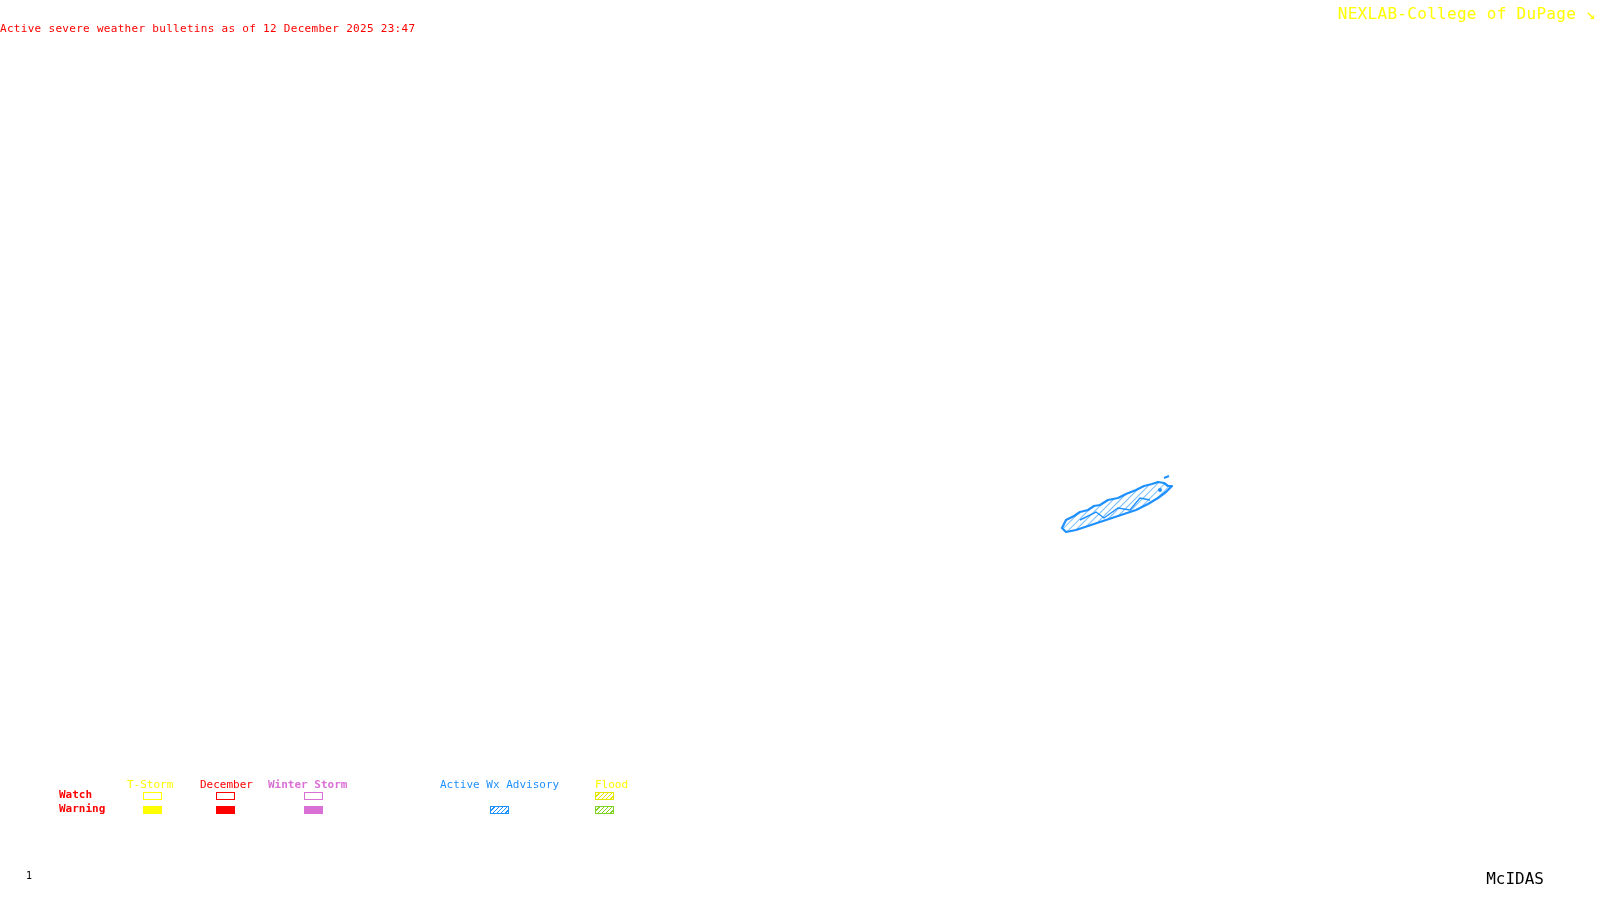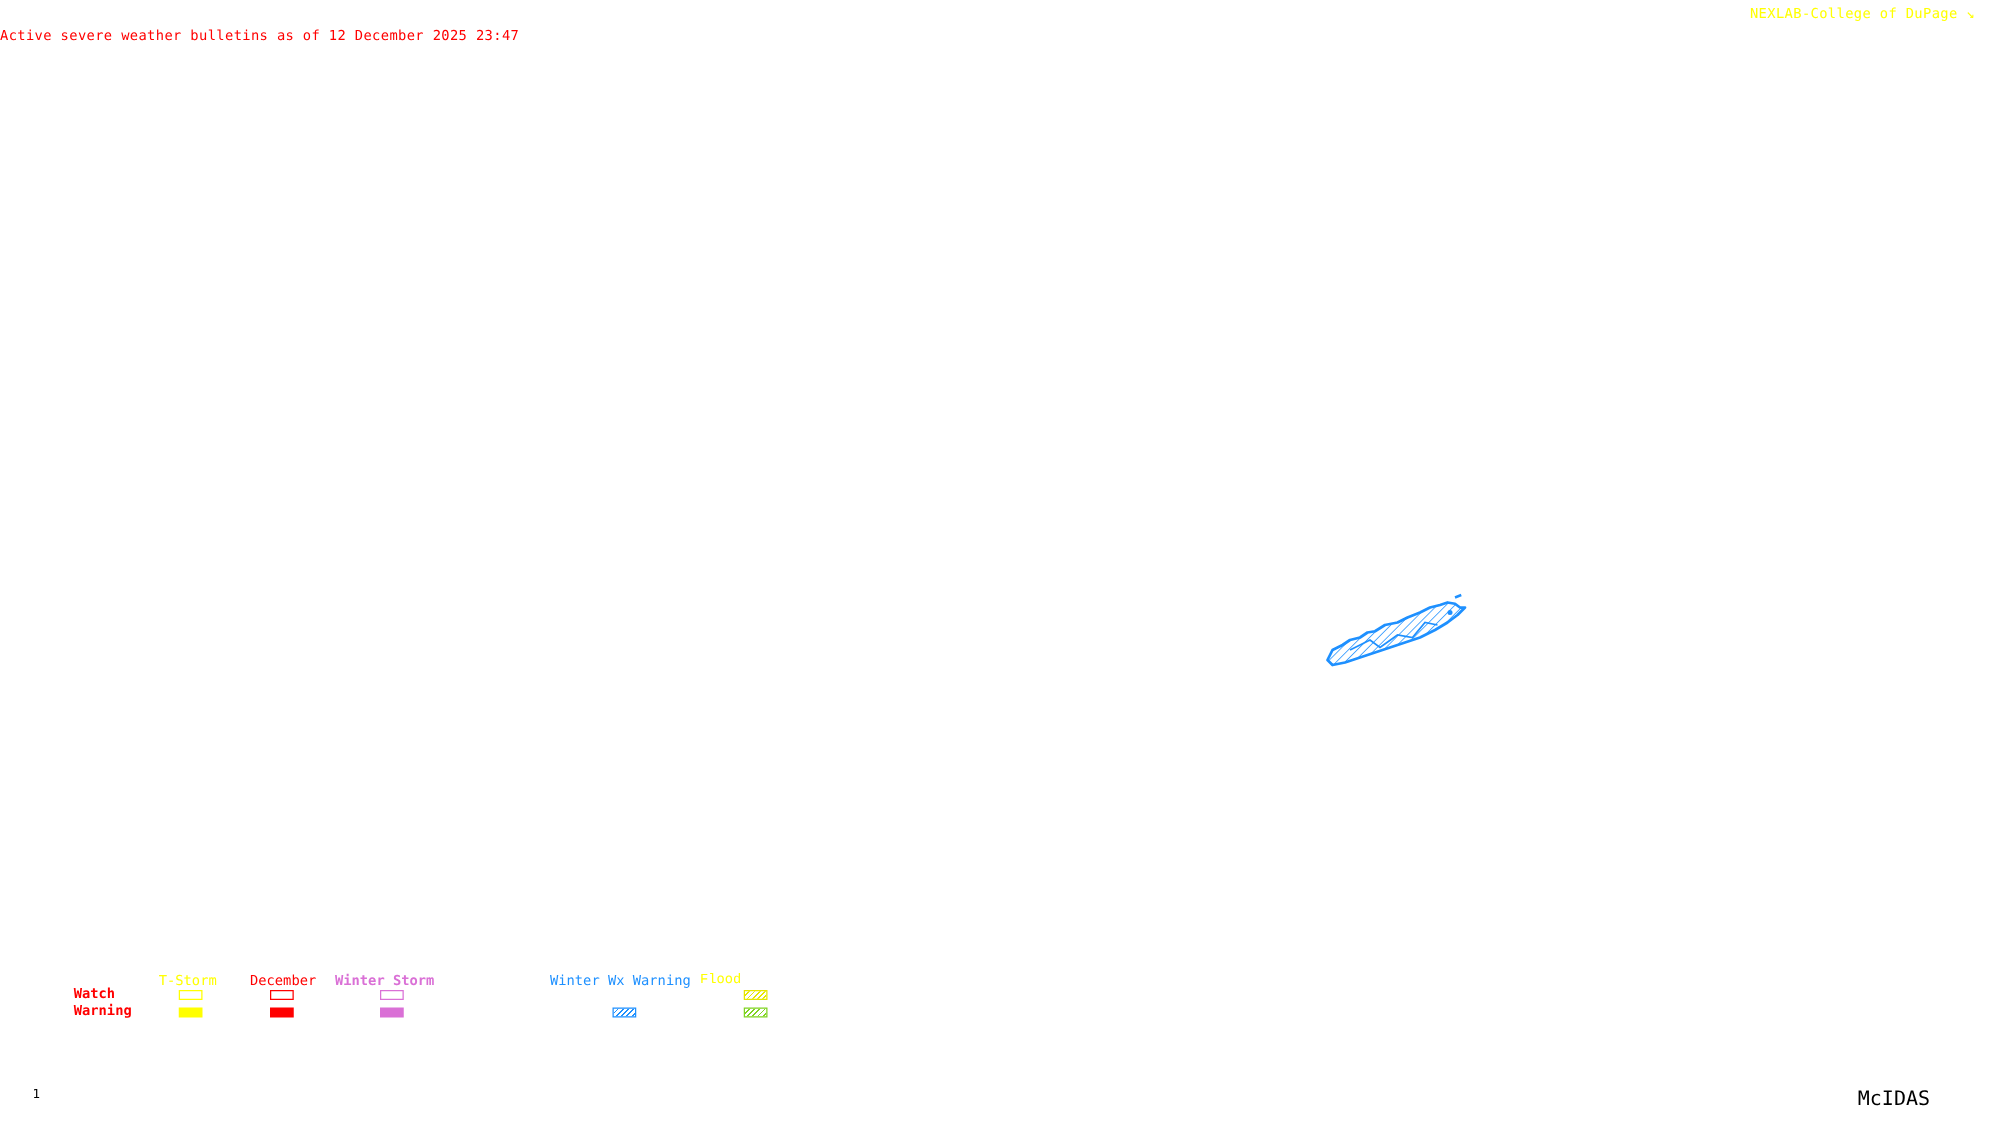--- a/index.html
+++ b/index.html
@@ -1,20 +1,20 @@
 <!DOCTYPE html>
 <html><head>
 <meta charset="utf-8">
 <style>
   html, body { margin:0; padding:0; background:#ffffff; }
   body { width:1600px; height:900px; position:relative; overflow:hidden;
          font-family:"DejaVu Sans Mono", monospace; font-size:11px; }
   .abs { position:absolute; white-space:nowrap; }
   .title { left:0; width:1600px; top:22px; text-align:left; color:#ff0000; font-size:11px; letter-spacing:0.3px; }
-  .credit { right:20px; top:4px; color:#ffff00; font-size:11px; letter-spacing:0.3px;padding-left:26px; }
+  .credit { right:4px; top:4px; color:#ffff00; font-size:16px; letter-spacing:0.3px;padding-left:26px; }
   .frame { left:26px; top:870px; color:#000; font-size:10px; }
   .mcidas { right:56px; top:869px; color:#000; font-size:16px; }
   .legend-hdr { top:778px; font-size:11px; }
   .row-label { left:59px; color:#ff0000; font-size:11px;font-weight:bold; }
   .box { position:absolute; width:19px; height:8px; box-sizing:border-box; }
   .watch { top:792px; }
   .warn { top:806px; }
   .hatch-blue { border:1px solid #1e90ff;
     background: repeating-linear-gradient(135deg, #ffffff 0 2px, #1e90ff 2px 3px); }
   .hatch-yellow { border:1px solid #e6e600;
@@ -42,22 +42,22 @@
     <path d="M1062,528 L1066,520 L1074,516 L1080,512 L1088,510 L1094,506 L1100,505 L1108,500 L1118,498 L1126,494 L1136,490 L1144,486 L1152,484 L1158,482 L1164,483 L1168,486 L1172,486 L1166,492 L1158,498 L1148,504 L1136,510 L1124,514 L1112,518 L1100,522 L1088,526 L1076,530 L1066,532 Z" fill="url(#bluehatch)" stroke="#1e90ff" stroke-width="2.2" stroke-linejoin="round"></path>
     <path d="M1080,520 L1096,512 L1104,518 L1118,508 L1130,510 L1140,498 L1150,500" fill="none" stroke="#1e90ff" stroke-width="1.4"></path>
     <path d="M1164,478 L1169,476" stroke="#1e90ff" stroke-width="2"></path>
     <circle cx="1160" cy="490" r="2" fill="#1e90ff"></circle>
   </g>
 </svg>
 
 <div class="abs legend-hdr" style="left:127px;color:#ffff00;">T-Storm</div>
 <div class="abs legend-hdr" style="left:200px;color:#ff0000;">December</div>
 <div class="abs legend-hdr" style="left:268px;color:#da70d6;font-weight:bold;">Winter Storm</div>
-<div class="abs legend-hdr" style="left:440px;color:#1e90ff;">Winter Wx Warning</div>
-<div class="abs legend-hdr" style="left:560px;color:#ffff00;font-family:Liberation Mono, monospace;">Flood</div>
+<div class="abs legend-hdr" style="left:440px;color:#1e90ff;">Active Wx Advisory</div>
+<div class="abs legend-hdr" style="left:595px;color:#ffff00;">Flood</div>
 
 <div class="abs row-label" style="top:788px;">Watch</div>
 <div class="abs row-label" style="top:802px;">Warning</div>
 
 <div class="box watch" style="left:143px;border:1px solid #ffff00;"></div>
 <div class="box watch" style="left:216px;border:1px solid #ff0000;"></div>
 <div class="box watch" style="left:304px;border:1px solid #da70d6;"></div>
 <div class="box watch hatch-yellow" style="left:595px;"></div>
 
 <div class="box warn" style="left:143px;background:#ffff00;"></div>

